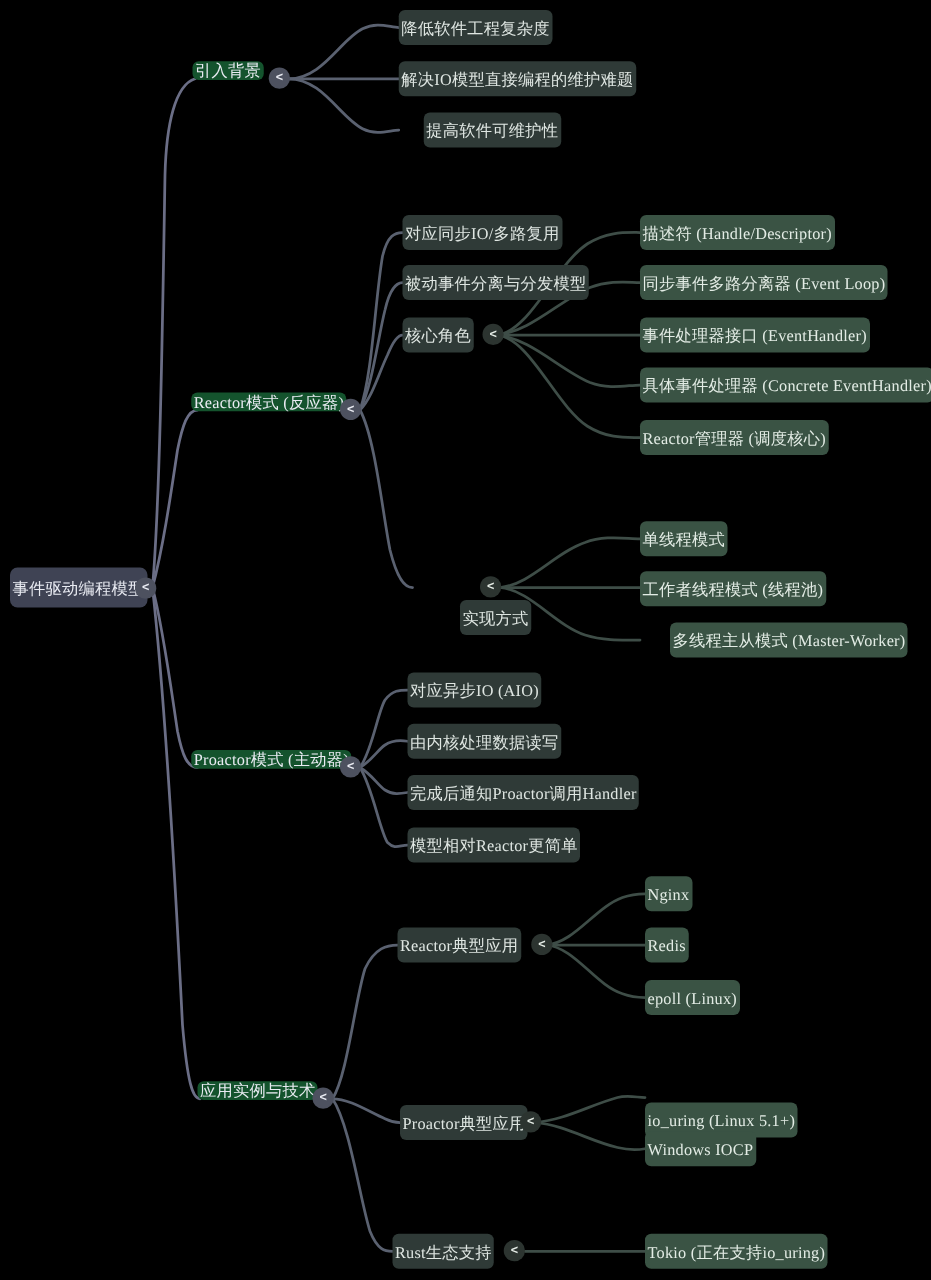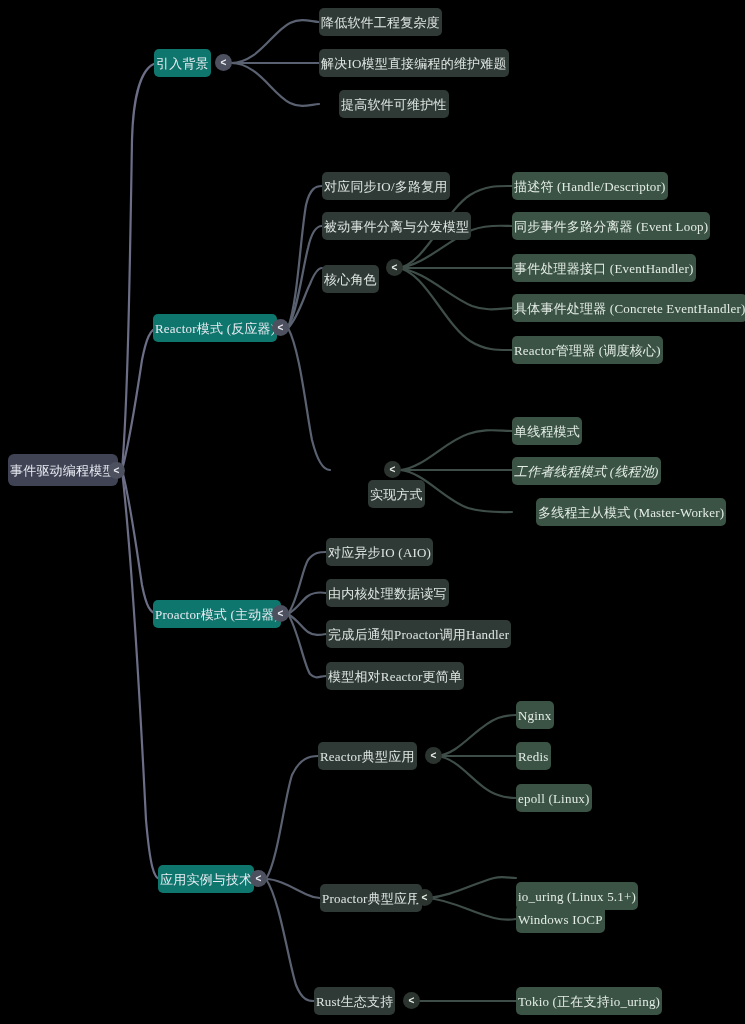--- a/index.html
+++ b/index.html
@@ -20,21 +20,21 @@
     letter-spacing:.2px;
     padding:0 2px;
     height:28px;
     font-size:13px;
     line-height:1;
   }
   .node.root{
     background:#3f4354;border-radius:6px;height:32px;font-size:13px;
     color:#e9ebf2;font-weight:400;
   }
-  .node.lvl1{background:#0f766e;color:#e9ebf2;height:28px;}
+  .node.lvl1{background:#14532d;color:#e9ebf2;height:15px;}
   .node.lvl2{background:#2f3a37;color:#dfe6e2;height:28px;}
   .node.leaf{background:#3a5344;color:#e3ece5;height:28px;}
   .marker{
     position:absolute;
     width:17px;height:17px;border-radius:50%;
     background:#2c3430;
     display:flex;align-items:center;justify-content:center;
     color:#e8efe9;font-size:10px;font-weight:bold;
     font-family:"Liberation Sans",sans-serif;
     line-height:1;
@@ -107,31 +107,31 @@
   <div class="node lvl1" style="left:154px;top:49px;">引入背景</div>
   <div class="marker slate" style="left:215px;top:54px;">&lt;</div>
   <div class="node lvl2" style="left:319px;top:8px;">降低软件工程复杂度</div>
   <div class="node lvl2" style="left:319px;top:49px;">解决IO模型直接编程的维护难题</div>
   <div class="node lvl2" style="left:319px;top:90px;margin-left:20px;">提高软件可维护性</div>
 
   <div class="node lvl1" style="left:153px;top:314px;">Reactor模式 (反应器)</div>
   <div class="marker slate" style="left:272px;top:319px;">&lt;</div>
   <div class="node lvl2" style="left:322px;top:172px;">对应同步IO/多路复用</div>
   <div class="node lvl2" style="left:322px;top:212px;">被动事件分离与分发模型</div>
-  <div class="node lvl2" style="left:322px;top:254px;margin-top:11px;">核心角色</div>
+  <div class="node lvl2" style="left:322px;top:254px;">核心角色</div>
   <div class="marker" style="left:386px;top:259px;">&lt;</div>
   <div class="node leaf" style="left:512px;top:172px;">描述符 (Handle/Descriptor)</div>
   <div class="node leaf" style="left:512px;top:212px;">同步事件多路分离器 (Event Loop)</div>
   <div class="node leaf" style="left:512px;top:254px;">事件处理器接口 (EventHandler)</div>
   <div class="node leaf" style="left:512px;top:294px;">具体事件处理器 (Concrete EventHandler)</div>
   <div class="node leaf" style="left:512px;top:336px;">Reactor管理器 (调度核心)</div>
   <div class="node lvl2" style="left:320px;top:480px;margin-left:48px;">实现方式</div>
   <div class="marker" style="left:384px;top:461px;">&lt;</div>
   <div class="node leaf" style="left:512px;top:417px;">单线程模式</div>
-  <div class="node leaf" style="left:512px;top:457px;font-style:italic;">工作者线程模式 (线程池)</div>
+  <div class="node leaf" style="left:512px;top:457px;">工作者线程模式 (线程池)</div>
   <div class="node leaf" style="left:512px;top:498px;margin-left:24px;">多线程主从模式 (Master-Worker)</div>
 
   <div class="node lvl1" style="left:153px;top:600px;">Proactor模式 (主动器)</div>
   <div class="marker slate" style="left:272px;top:605px;">&lt;</div>
   <div class="node lvl2" style="left:326px;top:538px;">对应异步IO (AIO)</div>
   <div class="node lvl2" style="left:326px;top:579px;">由内核处理数据读写</div>
   <div class="node lvl2" style="left:326px;top:620px;">完成后通知Proactor调用Handler</div>
   <div class="node lvl2" style="left:326px;top:662px;">模型相对Reactor更简单</div>
 
   <div class="node lvl1" style="left:158px;top:865px;">应用实例与技术</div>

